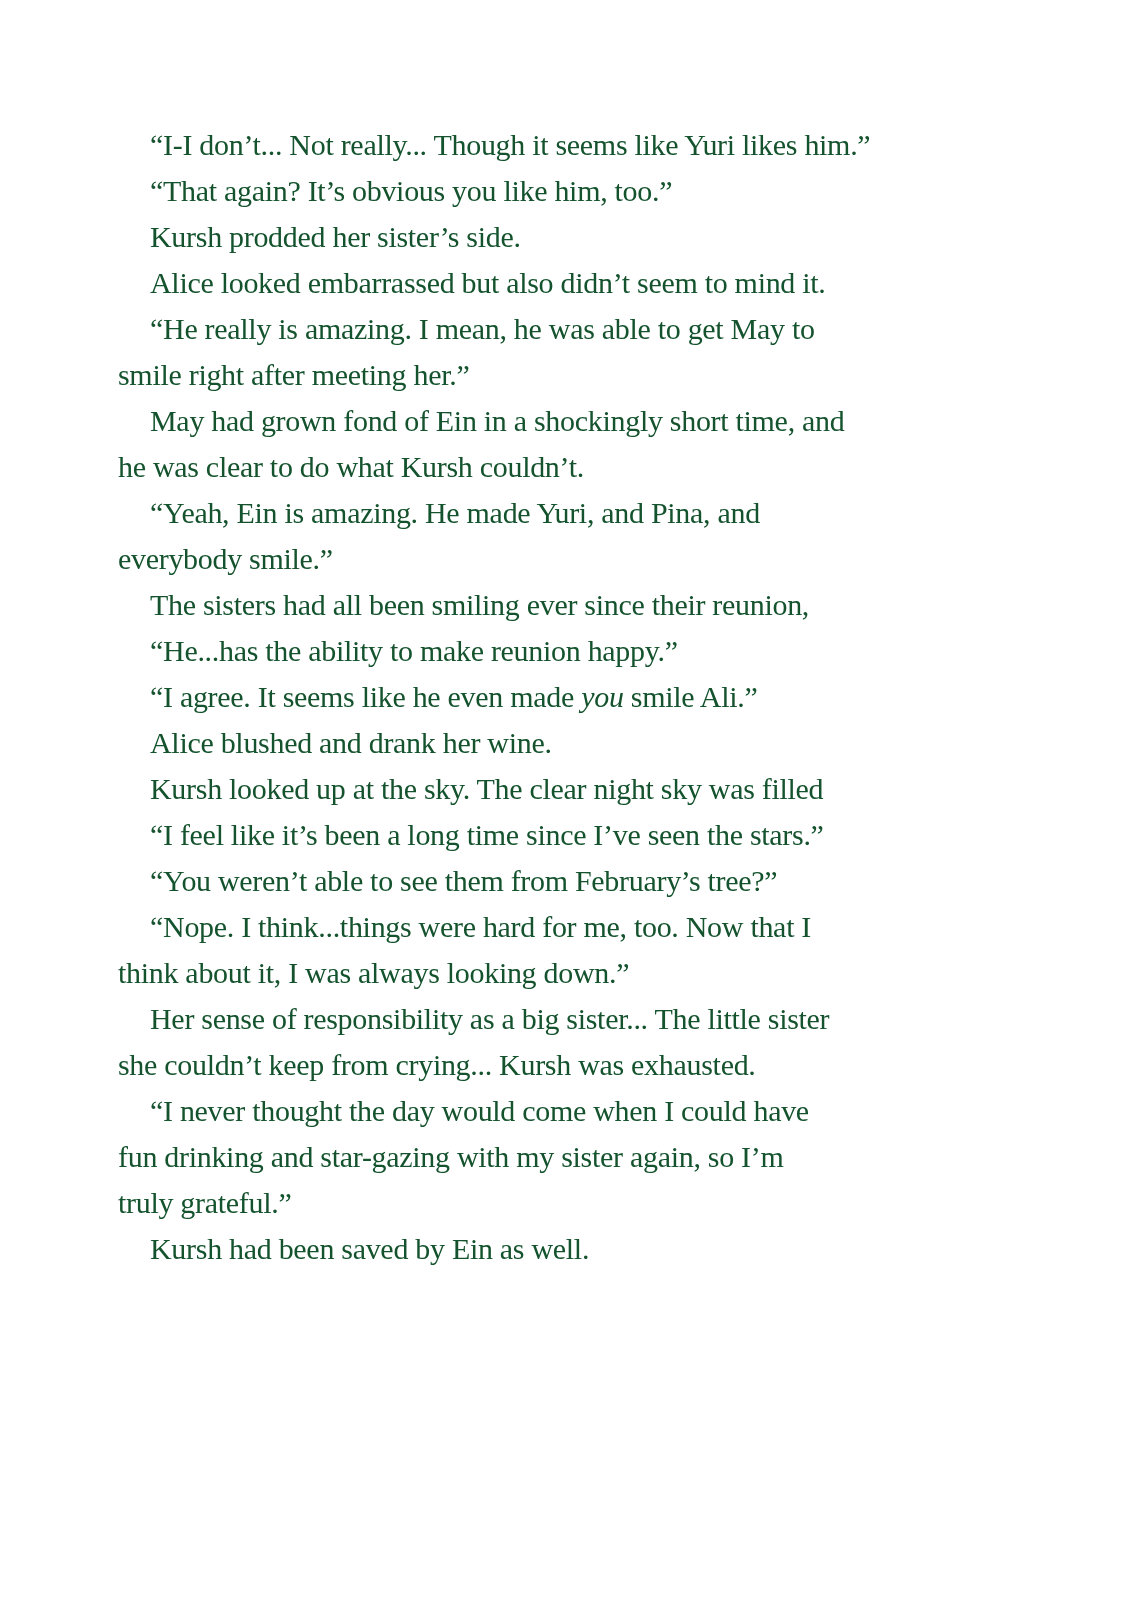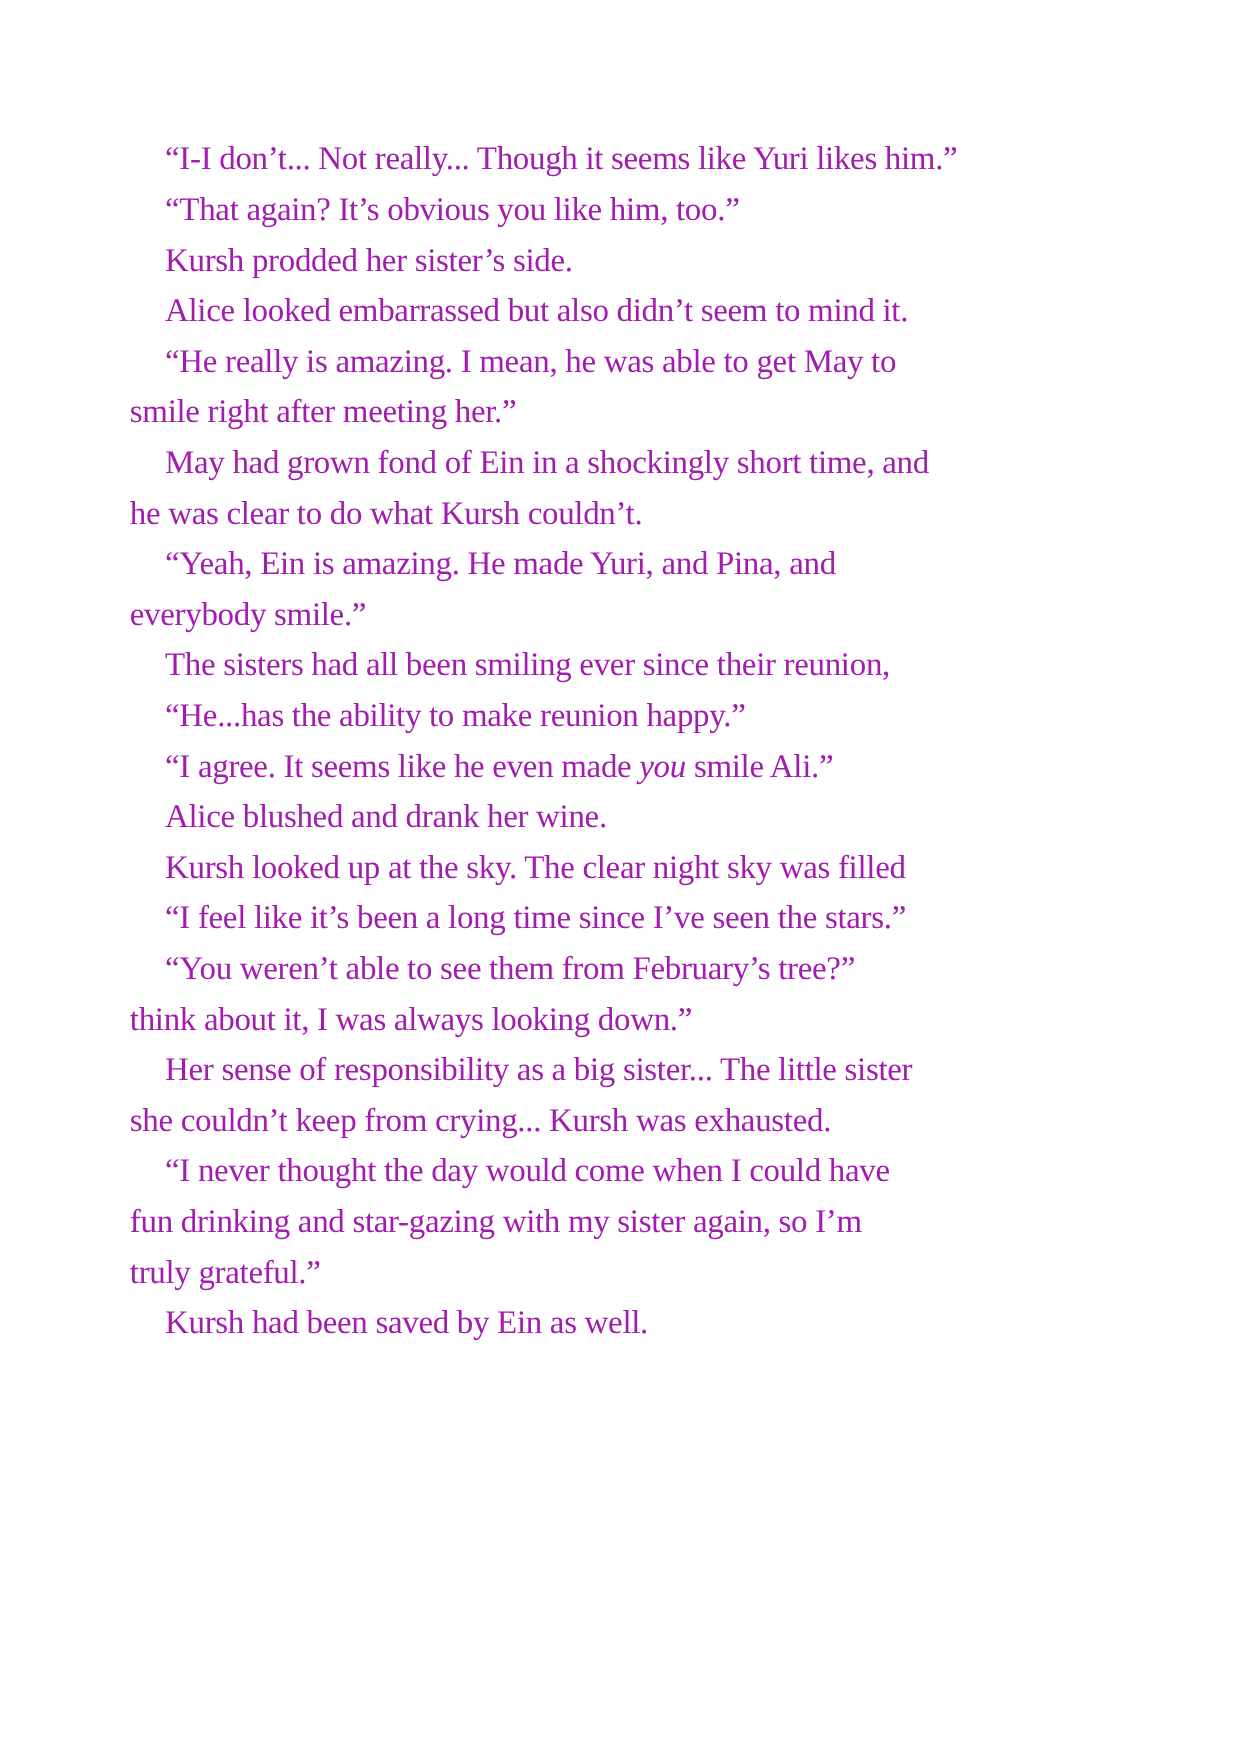--- a/index.html
+++ b/index.html
@@ -13,21 +13,21 @@
     height: 1600px;
     background: #ffffff;
     overflow: hidden;
     font-family: "Liberation Serif", serif;
   }
   .text-block {
     position: absolute;
     left: 118px;
     top: 122px;
     width: 912px;
-    color: #a21caf;
+    color: #14532d;
     font-size: 30px;
     line-height: 46px;
     letter-spacing: -0.3px;
   }
   .para {
     margin: 0;
     padding: 0;
   }
   .line {
     display: block;
@@ -84,20 +84,21 @@
       <p class="para">
         <span class="line first"><span>Kursh looked up at the sky. The clear night sky was filled</span></span>
       </p>
       <p class="para">
         <span class="line first"><span>“I feel like it’s been a long time since I’ve seen the stars.”</span></span>
       </p>
       <p class="para">
         <span class="line first"><span>“You weren’t able to see them from February’s tree?”</span></span>
       </p>
       <p class="para">
+        <span class="line first"><span>“Nope. I think...things were hard for me, too. Now that I</span></span>
         <span class="line"><span>think about it, I was always looking down.”</span></span>
       </p>
       <p class="para">
         <span class="line first"><span>Her sense of responsibility as a big sister... The little sister</span></span>
         <span class="line"><span>she couldn’t keep from crying... Kursh was exhausted.</span></span>
       </p>
       <p class="para">
         <span class="line first"><span>“I never thought the day would come when I could have</span></span>
         <span class="line"><span>fun drinking and star-gazing with my sister again, so I’m</span></span>
         <span class="line"><span>truly grateful.”</span></span>

